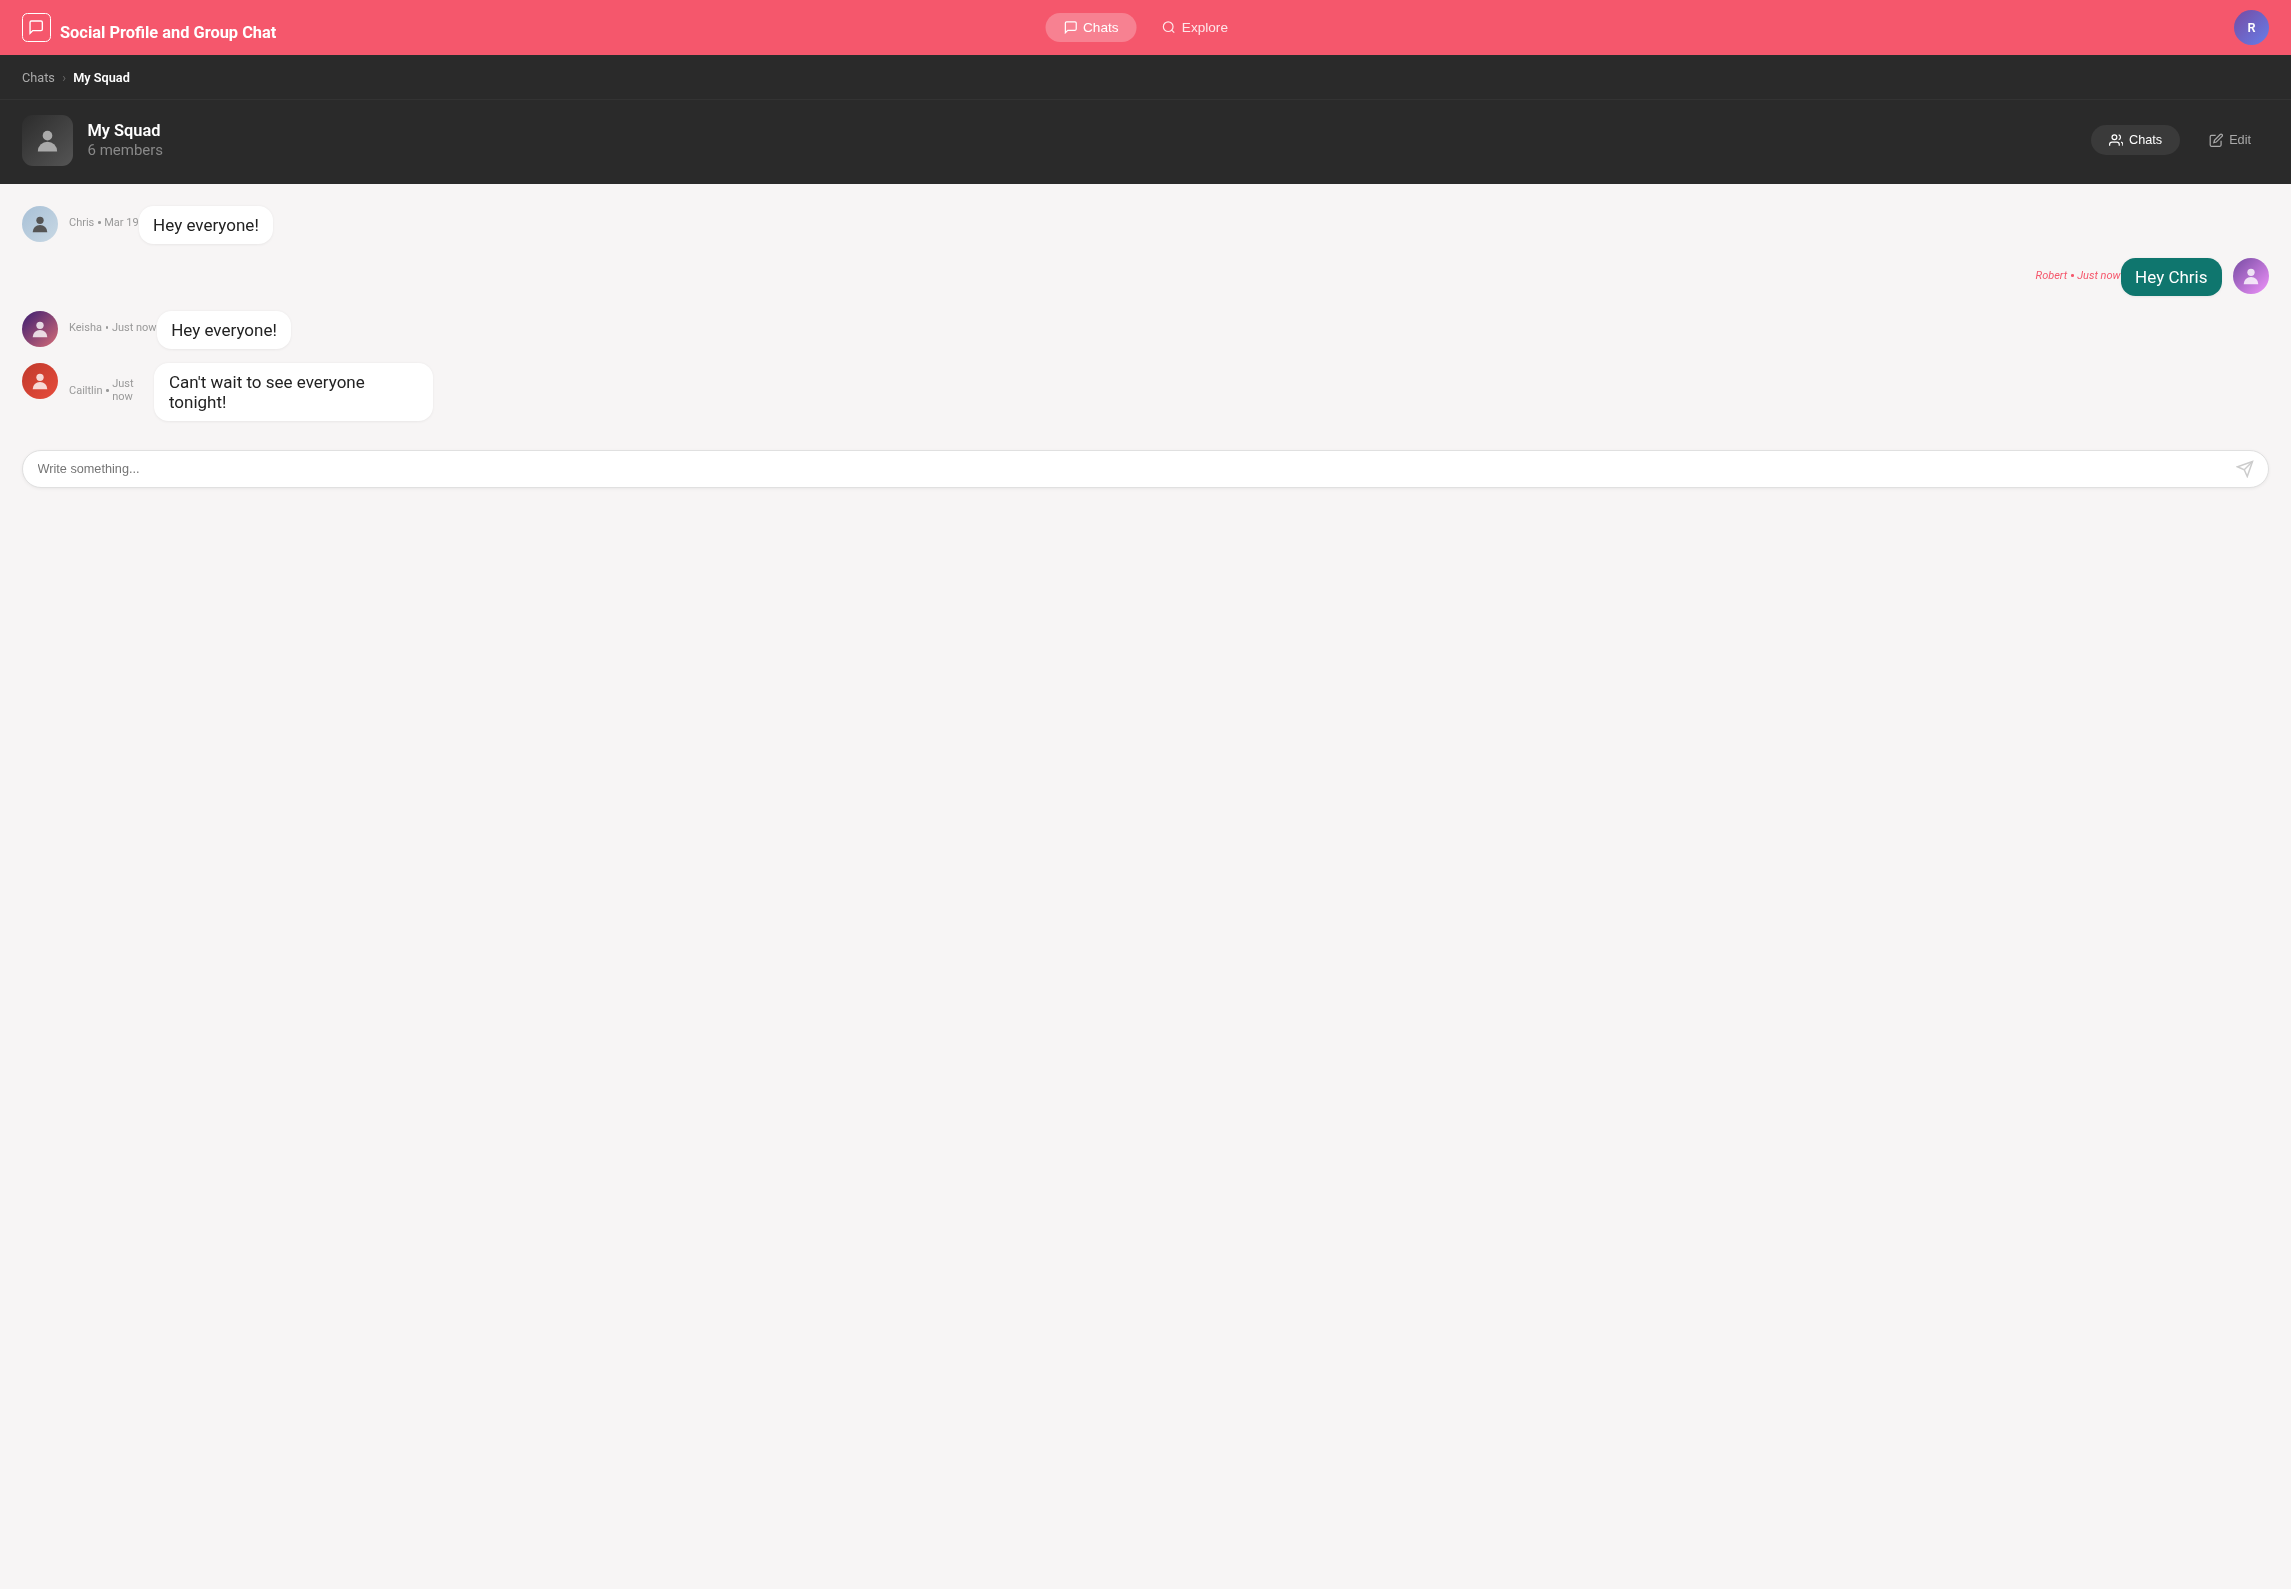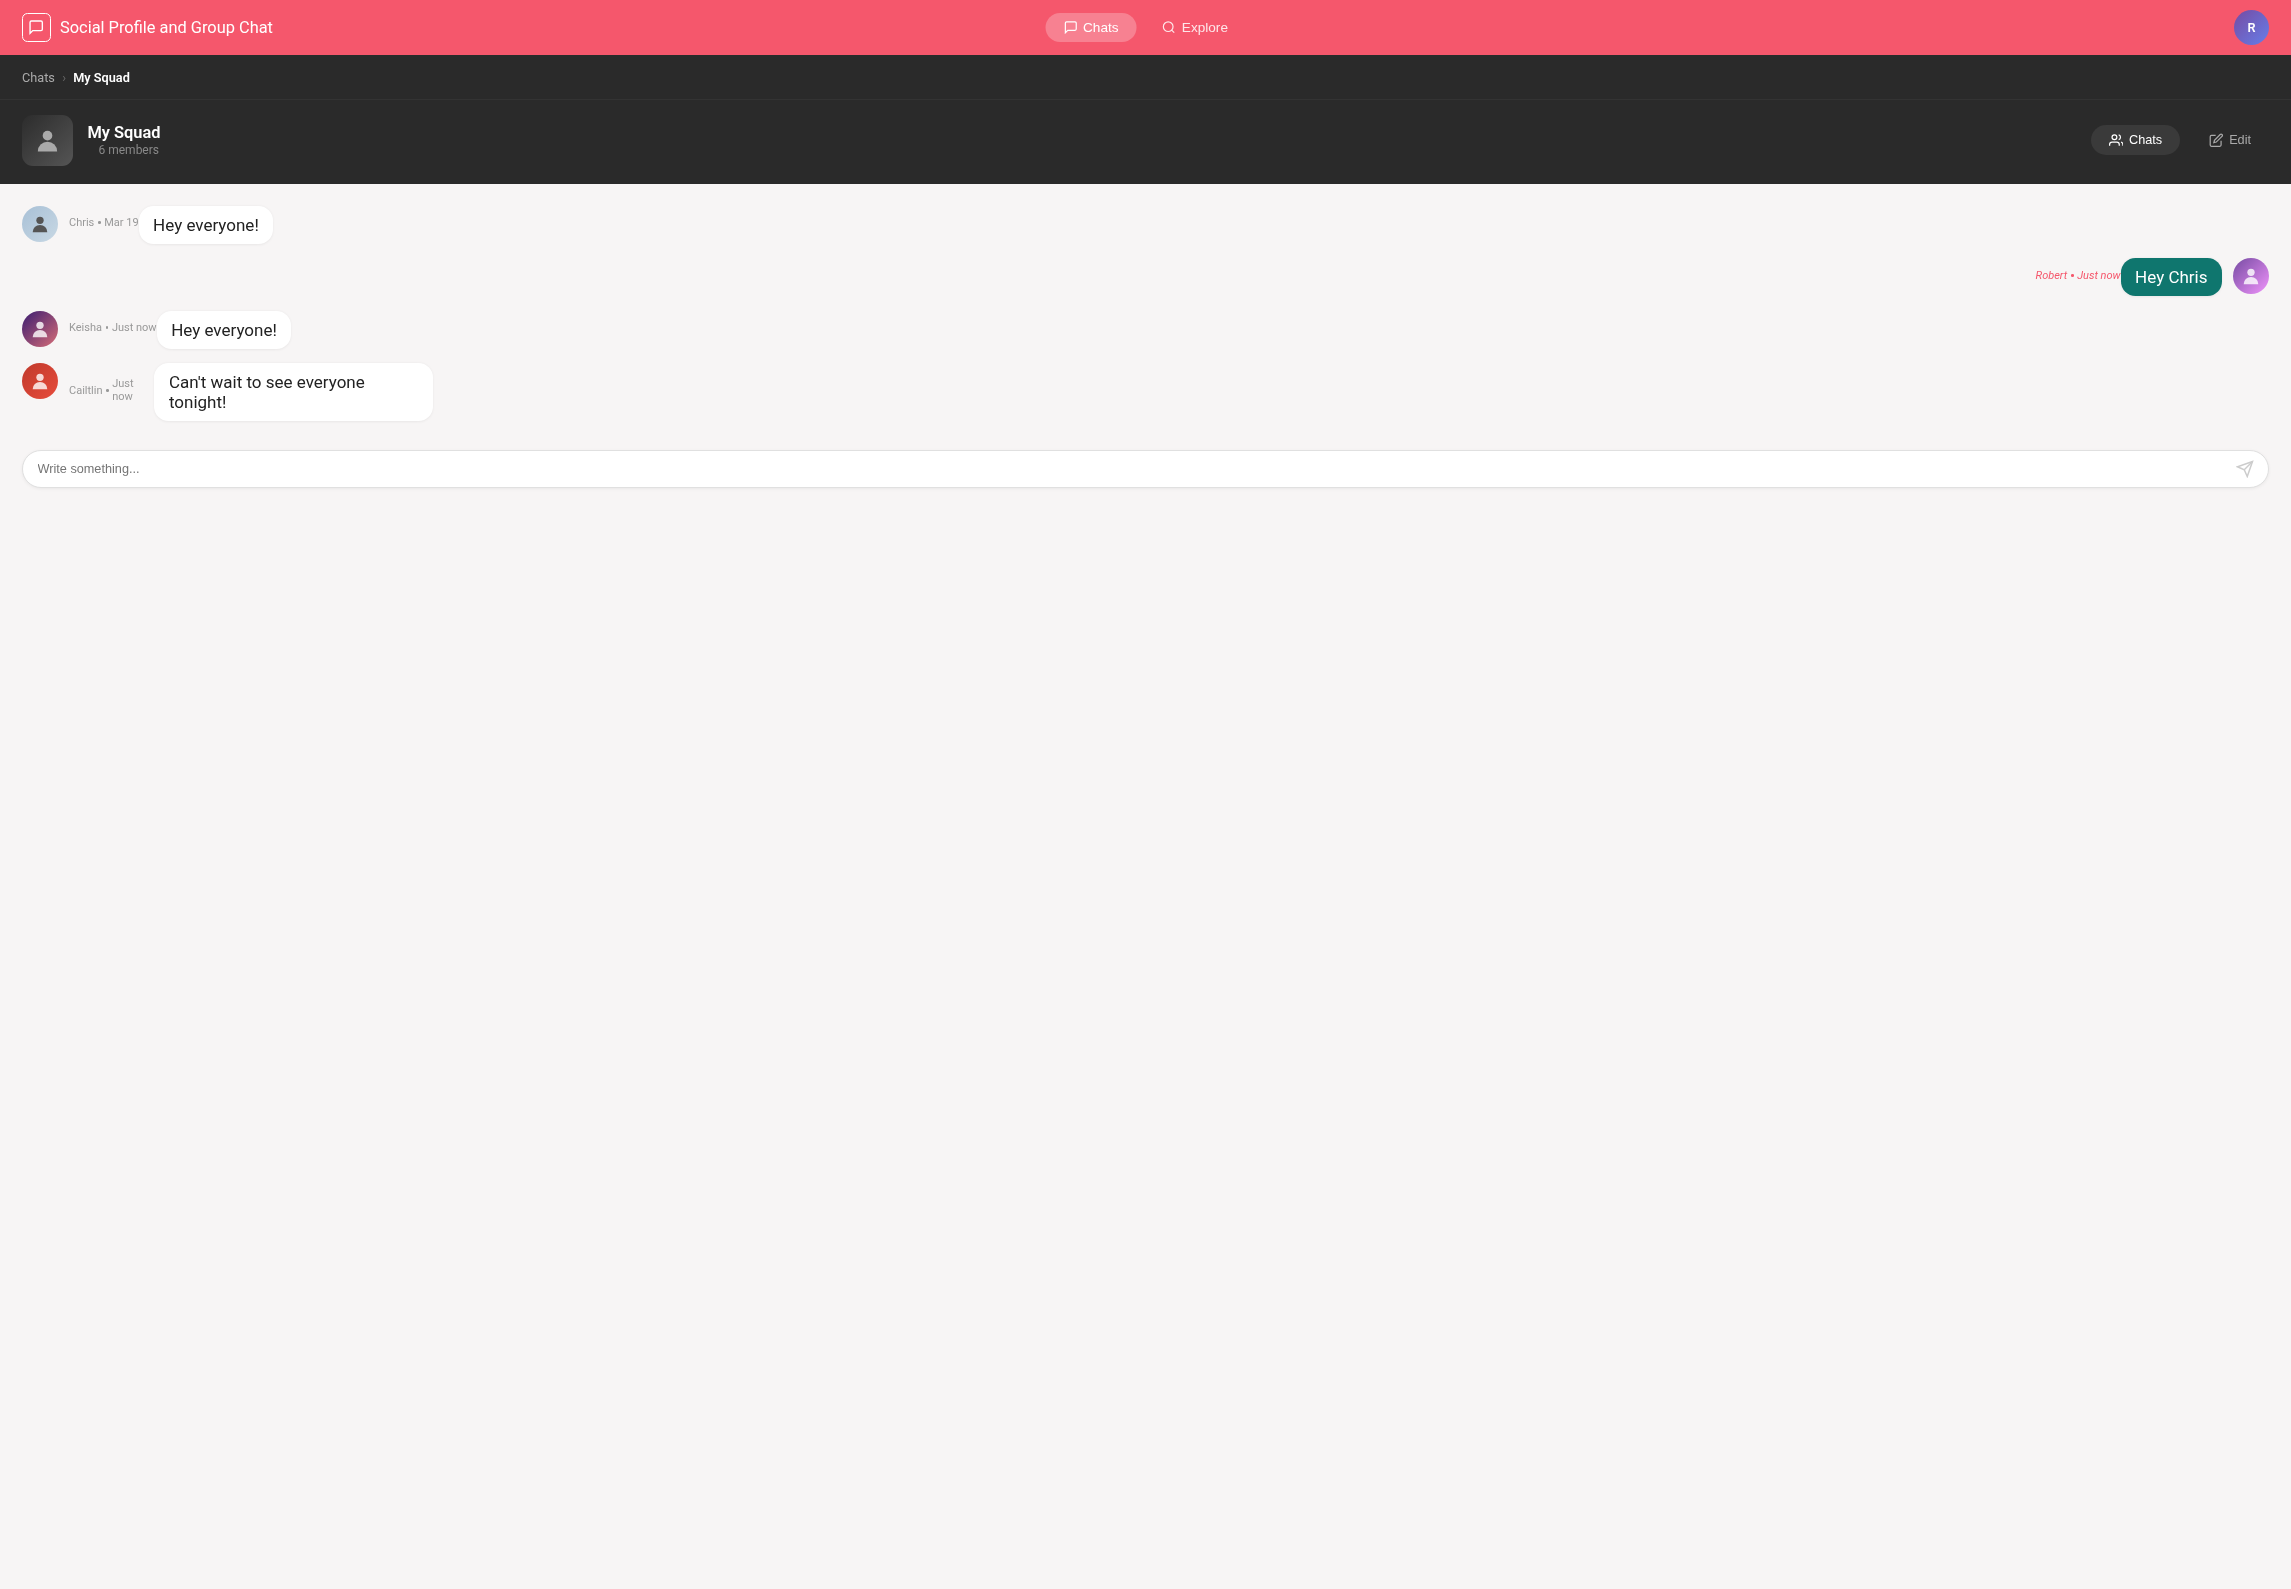--- a/index.html
+++ b/index.html
@@ -13,24 +13,24 @@
     .top-nav {
       background: #f5576c;
       height: 55px;
       display: flex;
       align-items: center;
       padding: 0 22px;
       position: relative;
     }
     .nav-brand {
       display: flex;
-      align-items: center;
+      align-items: flex-end;
       gap: 9px;
       color: white;
-      font-weight: 400;
+      font-weight: 700;
       font-size: 16.4px;
     }
     .nav-brand-icon {
       width: 29px;
       height: 29px;
       border: 1.8px solid white;
       border-radius: 5.5px;
       display: flex;
       align-items: center;
       justify-content: center;
@@ -140,23 +140,22 @@
       margin-left: 14.5px;
       flex: 1;
     }
     .group-name {
       color: white;
       font-size: 16.4px;
       font-weight: 600;
     }
     .group-members {
       color: #888;
-      font-size: 12px;
+      font-size: 15px;
       margin-top: 1.8px;
-      margin-left: 11px;
     }
     .group-actions {
       display: flex;
       gap: 11px;
       align-items: center;
     }
     .action-btn {
       display: flex;
       align-items: center;
       gap: 5.5px;

